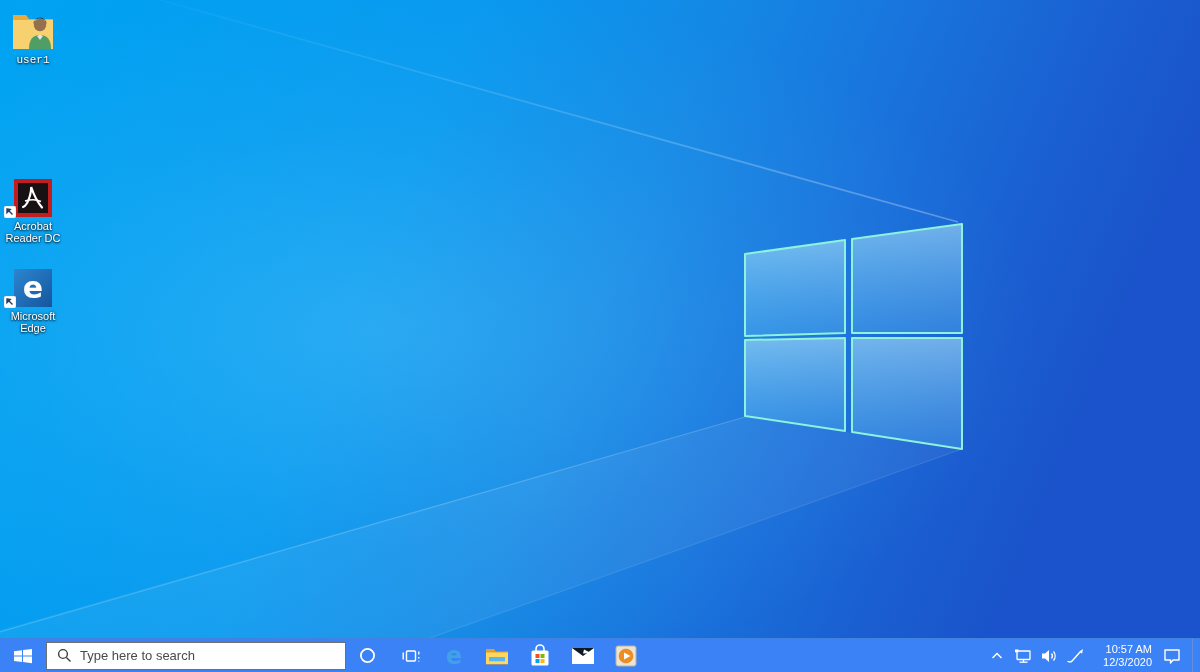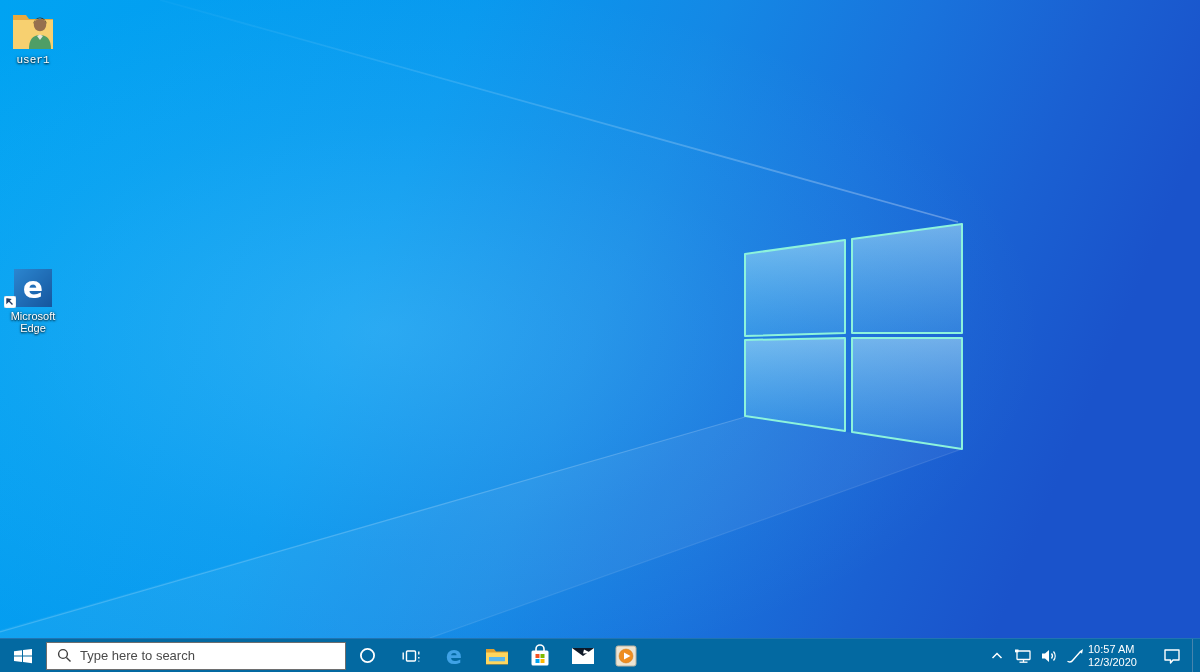--- a/index.html
+++ b/index.html
@@ -13,34 +13,34 @@
   
   .dicon { position:absolute; left:2px; width:62px; text-align:center; cursor:default; }
   .dicon-img { position:relative; display:flex; justify-content:center; align-items:flex-end; }
   .dicon-label { margin-top:2px; font-size:11px; line-height:12px; color:#fff;
                  text-shadow:0 1px 2px rgba(0,0,0,.85), 0 0 3px rgba(0,0,0,.55);
                  max-width:60px; margin-left:auto; margin-right:auto; }
   .shortcut-badge { position:absolute; left:2px; bottom:0; }
 
   
   .taskbar { position:absolute; left:0; bottom:0; width:1200px; height:34px;
-             background:#0369a1; border-top:1px solid rgba(70,130,200,.45);
+             background:#3b82f6; border-top:1px solid rgba(70,130,200,.45);
              display:flex; align-items:center; }
   .tb-btn { height:34px; display:flex; align-items:center; justify-content:center;
             background:transparent; border:none; cursor:pointer; }
   .start-btn { width:46px; }
   .searchbox { width:300px; height:28px; background:#ffffff; border:1px solid #6e6e6e;
                display:flex; align-items:center; padding-left:10px; }
   .searchbox input { border:none; outline:none; flex:1; height:24px; font-size:13px;
                      font-family:"Liberation Sans", sans-serif; color:#3b3b3b; background:transparent; }
   .searchbox input::placeholder { color:#4a4a4a; opacity:1; }
   .app-btn { width:43px; }
   .spacer { flex:1; }
   .tray-btn { width:26px; }
-  .clock { width:64px; text-align:left; color:#fff; font-size:11px; line-height:13px; cursor:default; padding-top:1px; }
+  .clock { width:64px; text-align:right; color:#fff; font-size:11px; line-height:13px; cursor:default; padding-top:1px; }
   .show-desktop { width:8px; height:34px; border-left:1px solid rgba(140,160,185,.5); cursor:pointer; }
 </style>
 </head>
 <body>
 
 <div class="stage">
 
   <div class="desktop">
     <svg class="wallpaper" viewBox="0 0 1200 638" preserveAspectRatio="none">
       <defs>
@@ -92,20 +92,35 @@
           <circle cx="30" cy="17" r="6.2" fill="#96704e"></circle>
           <path d="M23.5 16 a6.5 6.5 0 0 1 13 0 l-2 -4 -4.5 -2 -4.5 1.5 z" fill="#3c3128"></path>
           <path d="M19 41 q0 -14 11 -14 q11 0 11 14 z" fill="#4f9e66"></path>
           <path d="M27 28 l3 4 l3 -4 l-3 -1.5 z" fill="#e8e4da"></path>
         </svg>
       </div>
       <div class="dicon-label">user1</div>
     </div>
 
 
+    <div class="dicon" style="top:176px;">
+      <div class="dicon-img" style="height:42px;">
+        <svg width="40" height="40" viewBox="0 0 40 40">
+          <rect x="1" y="1" width="38" height="38" fill="#c11f1f"></rect>
+          <rect x="5" y="5" width="30" height="30" fill="#171114"></rect>
+          <path d="M10 29 C13 28 15.5 23 17 17.5 C17.8 14.5 18.3 11 18.2 9 C20 14.5 23.5 23 29 29.5" stroke="#ffffff" stroke-width="2.2" fill="none" stroke-linecap="round"></path>
+          <path d="M12 23 C17 21.5 24 21.5 28 23.5" stroke="#ffffff" stroke-width="1.6" fill="none"></path>
+        </svg>
+        <svg class="shortcut-badge" width="12" height="12" viewBox="0 0 12 12">
+          <rect x="0" y="0" width="12" height="12" rx="2" fill="#ffffff" stroke="#b9c4d0" stroke-width="0.5"></rect>
+          <path d="M8.5 8.5 L4 4 M3 3 l3.2 0.4 L3 6.6 z" stroke="#253b61" stroke-width="1.4" fill="#253b61"></path>
+        </svg>
+      </div>
+      <div class="dicon-label">Acrobat Reader DC</div>
+    </div>
 
     <div class="dicon" style="top:266px;">
       <div class="dicon-img" style="height:42px;">
         <svg width="40" height="40" viewBox="0 0 40 40">
           <defs>
             <linearGradient id="edgebg" x1="0" y1="0" x2="1" y2="1">
               <stop offset="0" stop-color="#2b86d0"></stop>
                 <stop offset="1" stop-color="#15569e"></stop>
             </linearGradient>
           </defs>

